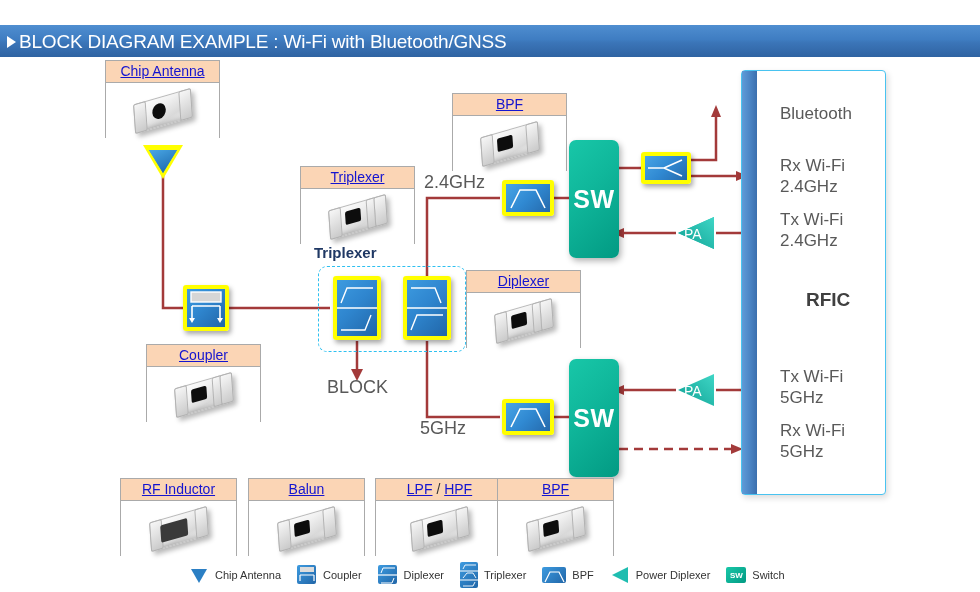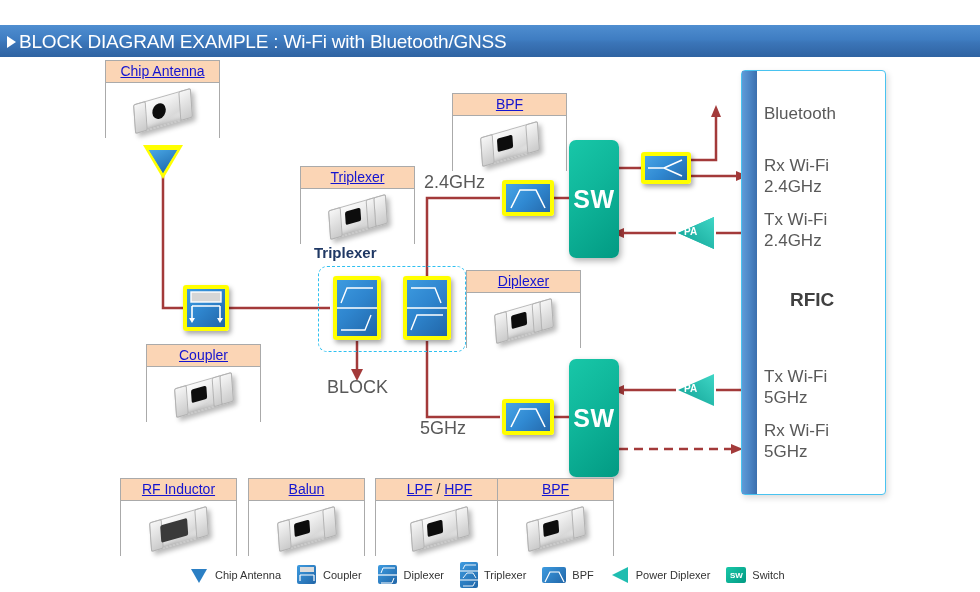--- a/index.html
+++ b/index.html
@@ -77,38 +77,38 @@
   
   .sw{
     width:50px;height:118px;border-radius:7px;
     background:linear-gradient(135deg,#18c7a8 0%,#10b79b 40%,#029a83 100%);
     box-shadow:2px 3px 6px rgba(0,0,0,.3);
     color:#fff;font-weight:bold;font-size:25px;
     display:flex;align-items:center;justify-content:center;letter-spacing:.5px;
   }
   
   .pa{width:40px;height:34px;}
-  .pa .palbl{position:absolute;left:8px;top:10px;color:#fff;font-size:10px;font-weight:bold;}
+  .pa .palbl{position:absolute;left:8px;top:10px;color:#fff;font-size:14px;font-weight:normal;}
 
   
   .groupbox{
     position:absolute;border:1.5px dashed #2ec0f0;border-radius:9px;background:transparent;
   }
   .grouplabel{position:absolute;font-size:15px;font-weight:bold;color:#1f3864;}
 
   
   #rfic{
     position:absolute;border:1.5px solid #49c3f0;border-radius:4px;background:#fff;
     box-shadow:2px 3px 6px rgba(0,0,0,.14);box-sizing:border-box;
   }
   #rfic .bar{
     position:absolute;left:0;top:0;bottom:0;width:15px;
     background:linear-gradient(to right,#5f9bd8 0%,#4a84c4 55%,#3b6fae 100%);
   }
-  #rfic .lbl{position:absolute;color:#595959;font-size:17px;line-height:21px;white-space:nowrap;}
+  #rfic .lbl{position:absolute;color:#595959;font-size:17px;line-height:21px;white-space:nowrap;margin-left:16px;}
   #rfic .lbl.big{font-size:19px;font-weight:bold;color:#404040;}
 
   
   #wires{position:absolute;left:0;top:0;width:980px;height:592px;pointer-events:none;}
 
   
   .ftxt{position:absolute;color:#595959;font-size:18px;white-space:nowrap;}
 
   
   #legend{position:absolute;left:188px;top:563px;height:24px;display:flex;align-items:center;}

